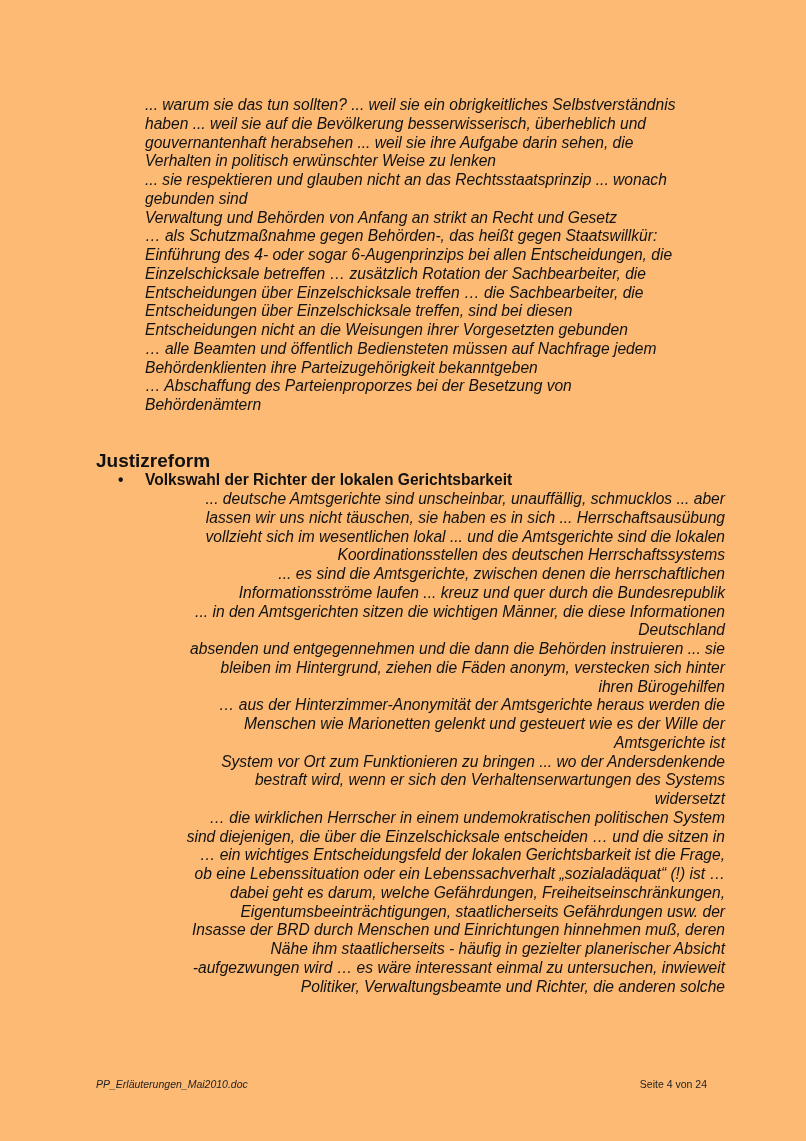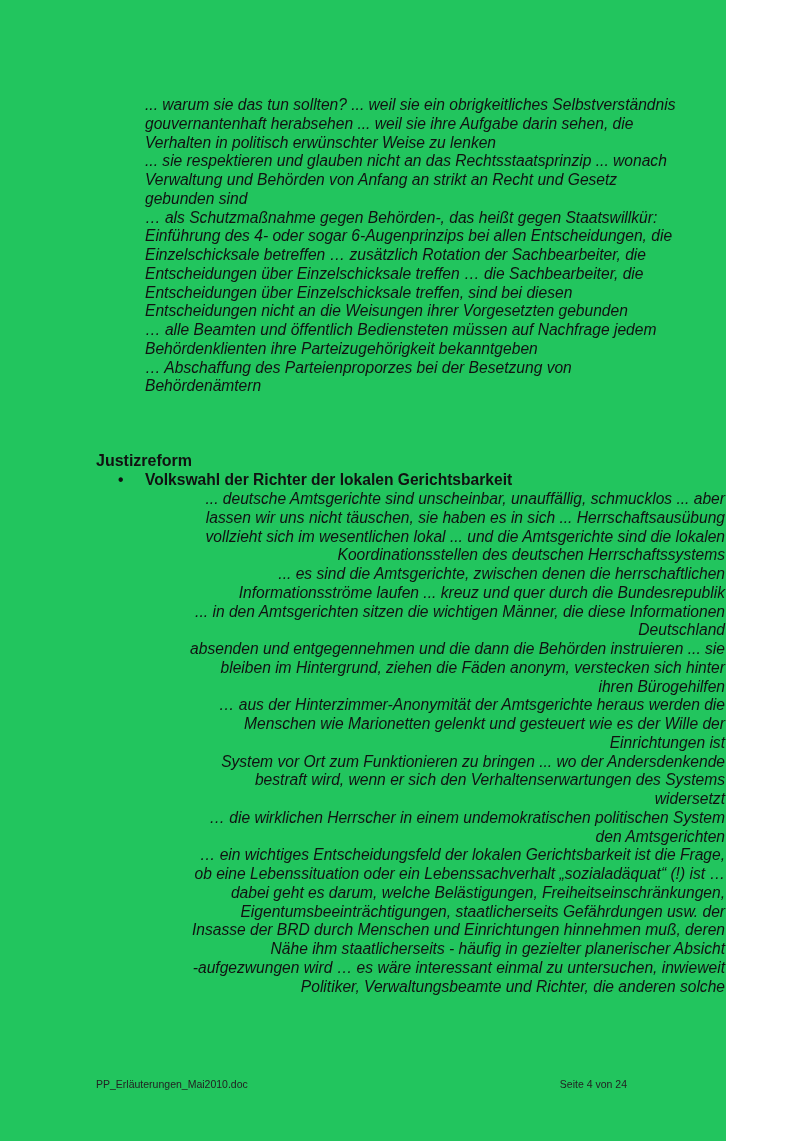--- a/index.html
+++ b/index.html
@@ -11,42 +11,42 @@
       width: 806px;
       height: 1141px;
       position: relative;
       overflow: hidden;
       font-family: "Liberation Sans", sans-serif;
       color: #111111;
     }
     .page {
       position: absolute;
       left: 0; top: 0;
-      width: 726px; height: 1141px;
-      background: #22c55e;
+      width: 806px; height: 1141px;
+      background: #fdba74;
     }
     .block {
       position: absolute;
       left: 145px;
       width: 580px;
       font-style: italic;
       font-size: 15.6px;
       line-height: 18.75px;
       white-space: nowrap;
     }
     .line {
       display: block;
       height: 18.75px;
     }
     .heading {
       position: absolute;
       left: 96px;
       top: 452px;
       font-weight: bold;
-      font-size: 16px;
+      font-size: 19px;
       line-height: 18.75px;
     }
     .bullet-row {
       position: absolute;
       left: 118px;
       top: 471px;
       font-size: 15.6px;
       line-height: 18.75px;
       font-weight: bold;
       display: flex;
@@ -57,35 +57,36 @@
       display: inline-block;
       font-weight: bold;
     }
     .footer {
       position: absolute;
       top: 1078px;
       font-size: 10.5px;
       line-height: 13px;
       color: #222;
     }
-    .footer-left { left: 96px; }
+    .footer-left { left: 96px; font-style: italic; }
     .footer-right { right: 99px; text-align: right; }
   </style>
 </head>
 <body>
 
 <div class="page">
 
   <div class="block" style="top:96px;">
     <span class="line">... warum sie das tun sollten?  ... weil sie ein obrigkeitliches Selbstverständnis</span>
+    <span class="line">haben ... weil sie auf die Bevölkerung besserwisserisch, überheblich und</span>
     <span class="line">gouvernantenhaft herabsehen ... weil sie ihre Aufgabe darin sehen, die</span>
     <span class="line">Verhalten in politisch erwünschter Weise zu lenken</span>
     <span class="line">... sie respektieren und glauben nicht an das Rechtsstaatsprinzip ... wonach</span>
+    <span class="line">gebunden sind</span>
     <span class="line">Verwaltung und Behörden von Anfang an strikt an Recht und Gesetz</span>
-    <span class="line">gebunden sind</span>
     <span class="line">… als Schutzmaßnahme gegen Behörden-, das heißt gegen Staatswillkür:</span>
     <span class="line">Einführung des 4- oder sogar 6-Augenprinzips bei allen Entscheidungen, die</span>
     <span class="line">Einzelschicksale betreffen … zusätzlich Rotation der Sachbearbeiter, die</span>
     <span class="line">Entscheidungen über Einzelschicksale treffen … die Sachbearbeiter, die</span>
     <span class="line">Entscheidungen über Einzelschicksale treffen, sind bei diesen</span>
     <span class="line">Entscheidungen nicht an die Weisungen ihrer Vorgesetzten gebunden</span>
     <span class="line">… alle Beamten und öffentlich Bediensteten müssen auf Nachfrage jedem</span>
     <span class="line">Behördenklienten ihre Parteizugehörigkeit  bekanntgeben</span>
     <span class="line">… Abschaffung des Parteienproporzes bei der Besetzung von</span>
     <span class="line">Behördenämtern</span>
@@ -105,29 +106,29 @@
     <span class="line">Koordinationsstellen des deutschen Herrschaftssystems</span>
     <span class="line">... es sind die Amtsgerichte, zwischen denen die herrschaftlichen</span>
     <span class="line">Informationsströme laufen ... kreuz und quer durch die Bundesrepublik</span>
     <span class="line">... in den Amtsgerichten sitzen die wichtigen Männer, die diese Informationen</span>
     <span class="line">Deutschland</span>
     <span class="line">absenden und entgegennehmen und die dann die Behörden instruieren ... sie</span>
     <span class="line">bleiben im Hintergrund, ziehen die Fäden anonym, verstecken sich hinter</span>
     <span class="line">ihren Bürogehilfen</span>
     <span class="line">… aus der Hinterzimmer-Anonymität der Amtsgerichte heraus werden die</span>
     <span class="line">Menschen wie Marionetten gelenkt und gesteuert wie es der Wille der</span>
-    <span class="line">Einrichtungen ist</span>
+    <span class="line">Amtsgerichte ist</span>
     <span class="line">System vor Ort zum Funktionieren zu bringen ... wo der Andersdenkende</span>
     <span class="line">bestraft wird, wenn er sich den Verhaltenserwartungen des Systems</span>
     <span class="line">widersetzt</span>
     <span class="line">… die wirklichen Herrscher in einem undemokratischen politischen System</span>
-    <span class="line">den Amtsgerichten</span>
+    <span class="line">sind diejenigen, die über die Einzelschicksale entscheiden … und die sitzen in</span>
     <span class="line">… ein wichtiges Entscheidungsfeld der lokalen Gerichtsbarkeit ist die Frage,</span>
     <span class="line">ob eine Lebenssituation oder ein Lebenssachverhalt „sozialadäquat“ (!) ist …</span>
-    <span class="line">dabei geht es darum, welche Belästigungen, Freiheitseinschränkungen,</span>
+    <span class="line">dabei geht es darum, welche Gefährdungen, Freiheitseinschränkungen,</span>
     <span class="line">Eigentumsbeeinträchtigungen, staatlicherseits Gefährdungen usw. der</span>
     <span class="line">Insasse der BRD durch Menschen und Einrichtungen hinnehmen muß, deren</span>
     <span class="line">Nähe ihm staatlicherseits - häufig in gezielter planerischer Absicht</span>
     <span class="line">-aufgezwungen wird … es wäre interessant einmal zu untersuchen, inwieweit</span>
     <span class="line">Politiker, Verwaltungsbeamte und Richter, die anderen solche</span>
   </div>
 
   <div class="footer footer-left">PP_Erläuterungen_Mai2010.doc</div>
   <div class="footer footer-right">Seite 4 von 24</div>
 

